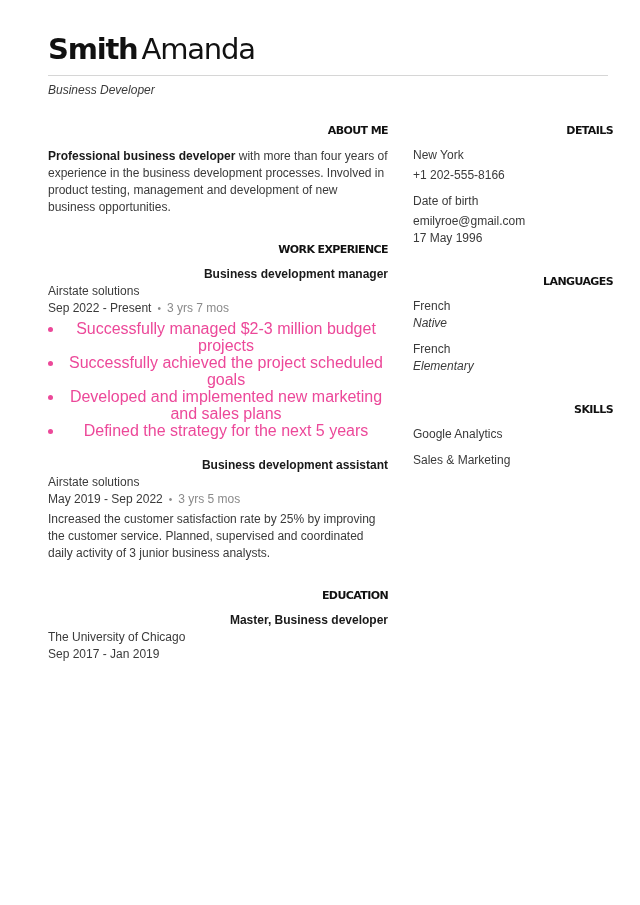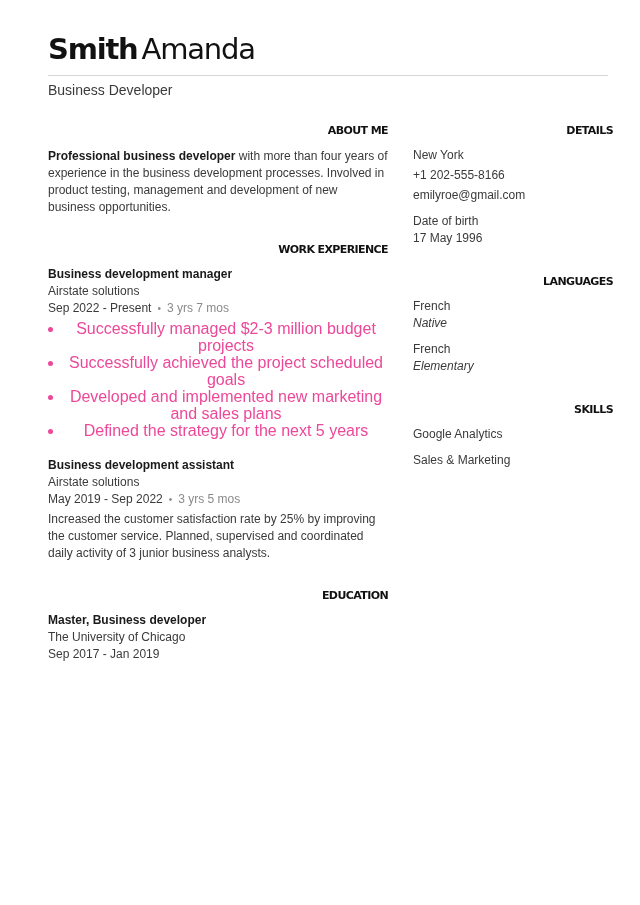--- a/index.html
+++ b/index.html
@@ -9,39 +9,39 @@
     }
     .page { position: absolute; left: 8px; top: 0; width: 640px; height: 885px; }
     .name {
       position: absolute; left: 40px; top: 30px; margin: 0;
       font-family: "DejaVu Sans", sans-serif; font-size: 29px; line-height: 38px;
       letter-spacing: -1.2px; color: #111;
     }
     .name .last { font-weight: bold; }
     .name .first { font-weight: normal; margin-left: 4px; }
     .rule { position: absolute; left: 40px; top: 75px; width: 560px; height: 1px; background: #d6d6d6; }
-    .role { position: absolute; left: 40px; top: 81px; font-size: 14px; line-height: 18px; color: #3a3a3a; }
+    .role { position: absolute; left: 40px; top: 81px; font-size: 12px; line-height: 18px; color: #3a3a3a; font-style: italic; }
 
     .col-left { position: absolute; left: 40px; top: 124px; width: 340px; }
     .col-right { position: absolute; left: 405px; top: 124px; width: 200px; }
 
     .h {
       font-family: "DejaVu Sans", sans-serif; font-weight: bold; font-size: 11px;
       letter-spacing: -0.6px; line-height: 14px; color: #111; text-transform: uppercase;
       margin: 0;
       text-align: right;
     }
     .txt { font-size: 12px; line-height: 17px; color: #3a3a3a; }
     .b { font-weight: bold; color: #1a1a1a; }
     .muted { color: #8a8a8a; }
     .ital { font-style: italic; color: #9a9a9a; }
 
     .about { margin-top: 10px; }
     .sec { margin-top: 27px; }
-    .job-title { margin-top: 9px; font-size: 12px; line-height: 17px; font-weight: bold; color: #1a1a1a; }
+    .job-title { margin-top: 9px; font-size: 12px; line-height: 17px; font-weight: bold; color: #1a1a1a; text-align: right; }
     .job2 { margin-top: 18px; }
     .dates .sep { color: #8a8a8a; margin: 0 6px; font-size: 10px; }
     ul.bul { margin: 3px 0 0 0; padding: 0 0 0 16px; }
     ul.bul li { font-size: 16px; line-height: 17px; color: #ec4899; text-align: center; }
     .desc { margin-top: 3px; }
 
     .r-item { font-size: 12px; line-height: 17px; color: #3a3a3a; }
     .r-gap { margin-top: 3px; }
     .dob-label { margin-top: 9px; }
     .lang-block { margin-top: 9px; }
@@ -95,22 +95,22 @@
       <div class="txt">The University of Chicago</div>
       <div class="txt">Sep 2017 - Jan 2019</div>
     </section>
   </div>
 
   <div class="col-right">
     <section>
       <h2 class="h">DETAILS</h2>
       <div class="r-item" style="margin-top:9px">New York</div>
       <div class="r-item r-gap">+1 202-555-8166</div>
+      <div class="r-item muted dob-label">Date of birth</div>
       <div class="r-item r-gap">emilyroe@gmail.com</div>
-      <div class="r-item muted dob-label">Date of birth</div>
       <div class="r-item">17 May 1996</div>
     </section>
 
     <section class="r-sec">
       <h2 class="h">LANGUAGES</h2>
       <div class="lang-block">
         <div class="r-item">French</div>
         <div class="r-item ital">Native</div>
       </div>
       <div class="lang-block">

